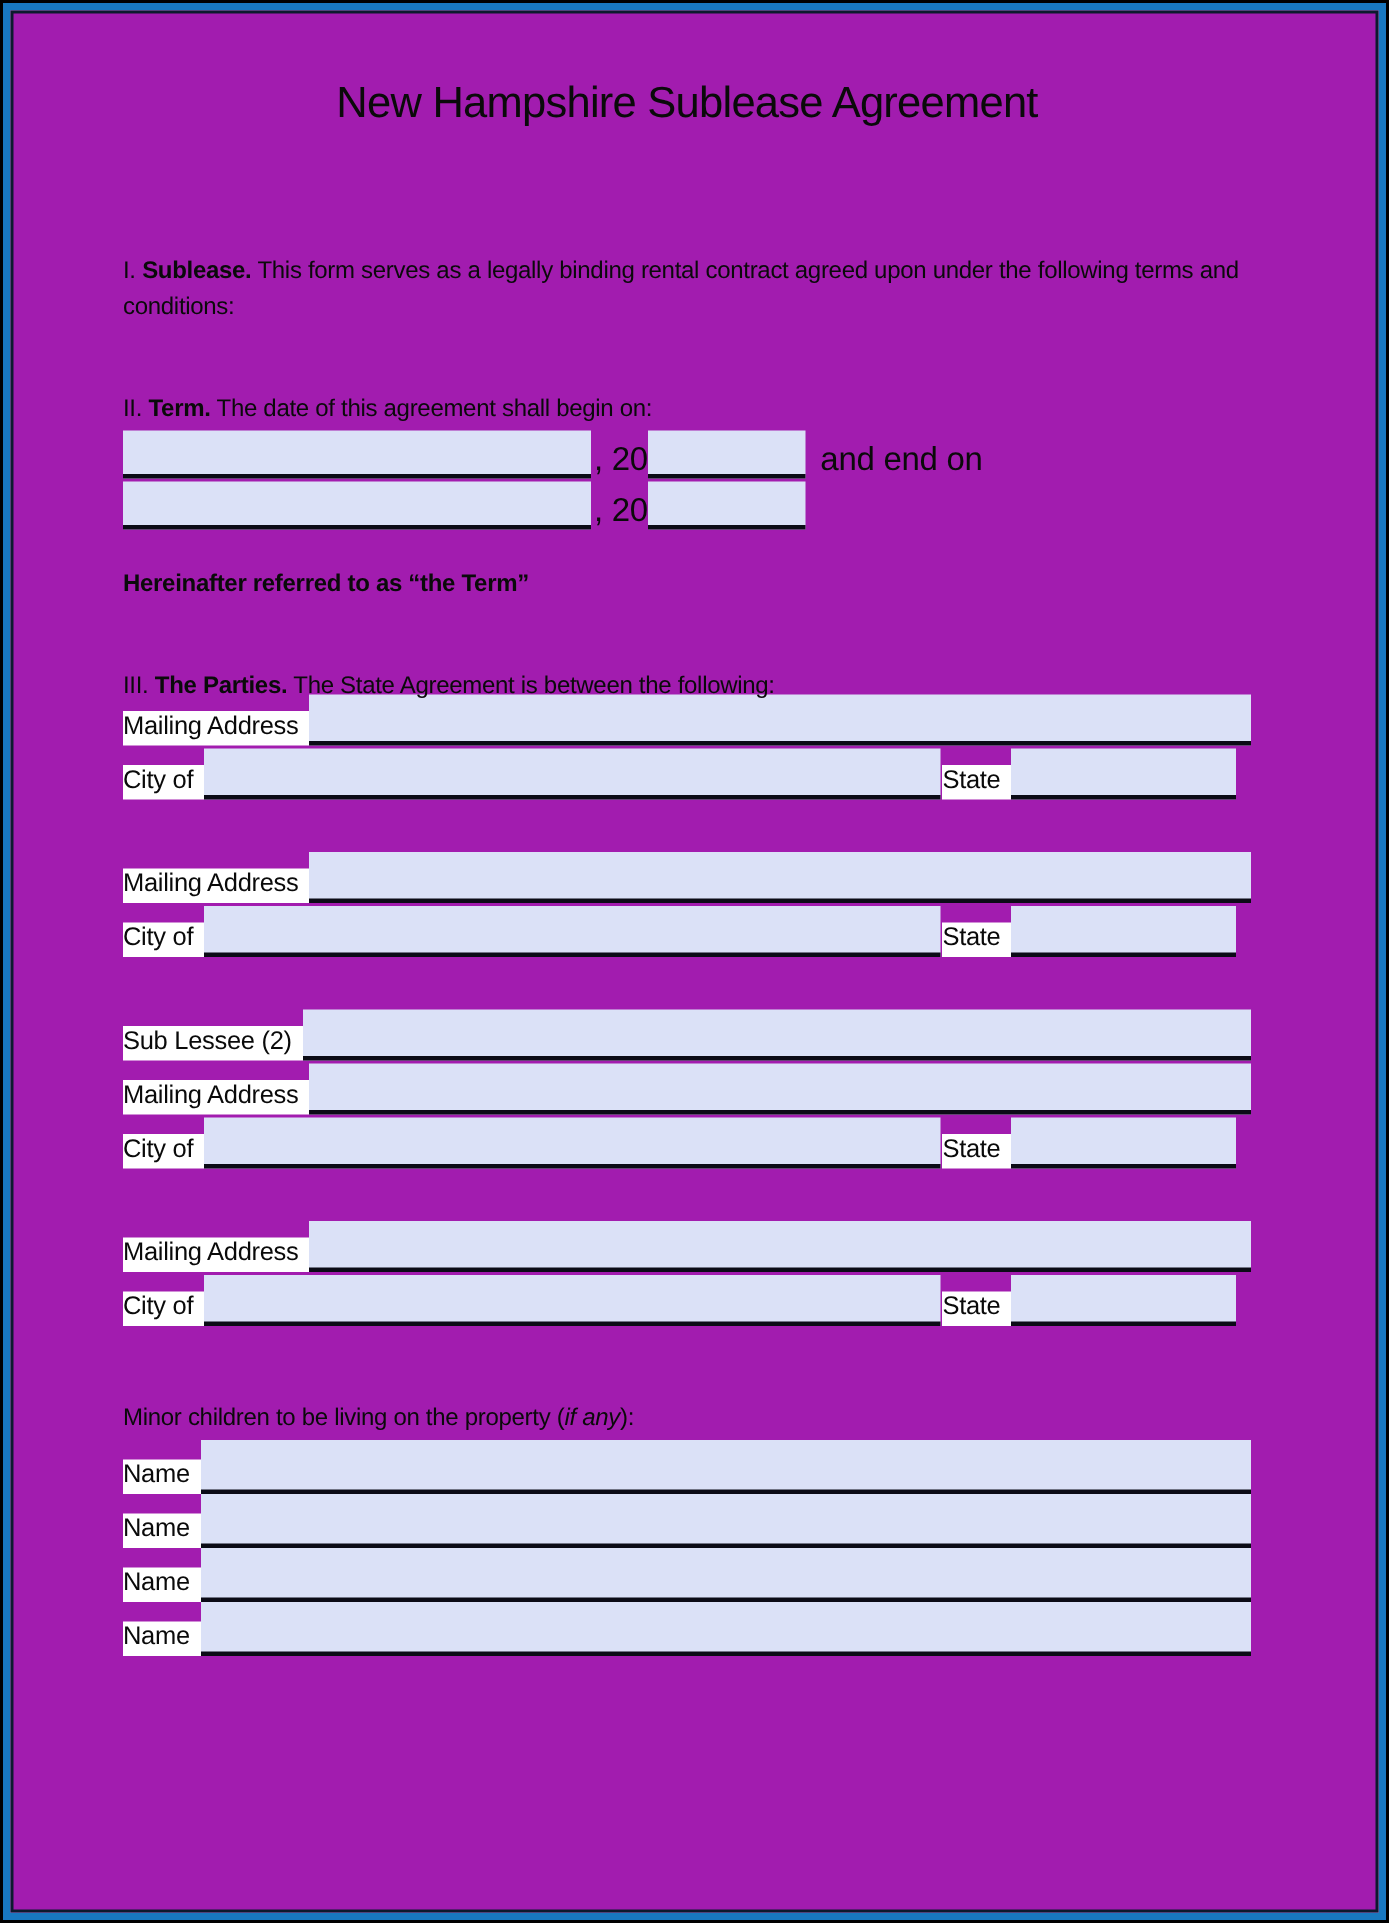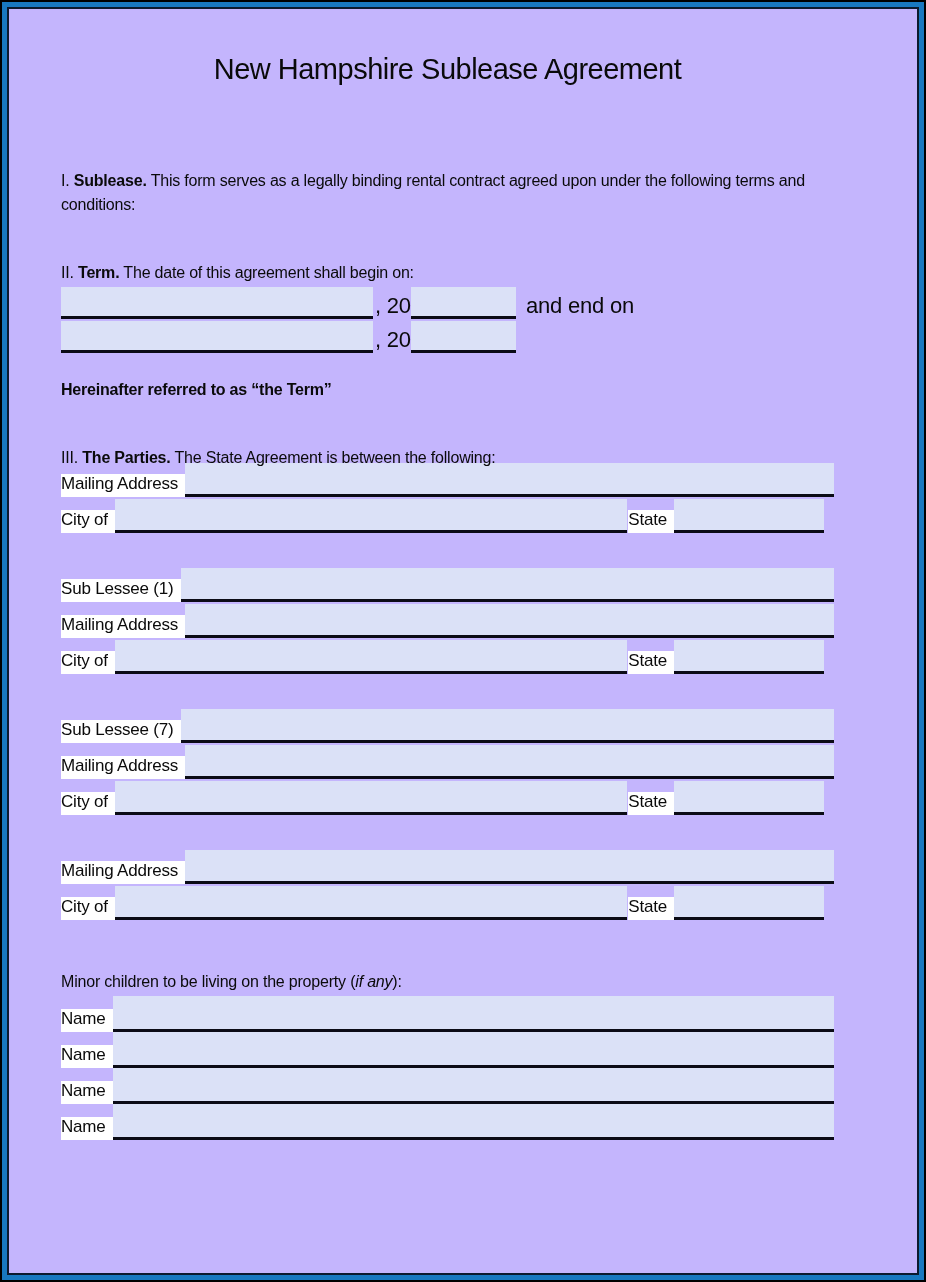--- a/index.html
+++ b/index.html
@@ -5,22 +5,22 @@
   html,body{margin:0;padding:0;background:#fff;}
   .page{
     width:926px;height:1282px;box-sizing:border-box;
     border:2px solid #000;
     font-family:"Liberation Sans","DejaVu Sans",sans-serif;
     color:#0a0a0a;
   }
   .page-blue{width:100%;height:100%;box-sizing:border-box;border:5px solid #1878c0;}
   .page-inner{
     width:100%;height:100%;box-sizing:border-box;border:2px solid #0c1a2e;
-    background:#c4b5fd;overflow:hidden;
-    padding:0 83px 0 52px;
+    background:#a21caf;overflow:hidden;
+    padding:0 83px 0 73px;
   }
   .title{
     margin:42px 0 0 0;text-align:center;
     font-size:29px;font-weight:400;letter-spacing:-0.5px;line-height:36px;color:#0a0a0a;
   }
   .para{font-size:16px;line-height:24px;letter-spacing:-0.2px;margin:0;position:relative;z-index:2;}
   .b{font-weight:700;}
   .s1{margin-top:82px;}
   .s2{margin-top:44px;}
   .s3{margin-top:44px;}
@@ -93,38 +93,34 @@
       <div class="frow">
         <span class="lbl">City of</span>
         <div class="field grow"></div>
         <span class="lbl state">State</span>
         <div class="field statef"></div>
       </div>
     </div>
 
     <div class="party-block">
       <div class="frow">
-        <span class="lbl">Sub Lessee (1)</span>
-        <div class="field grow"></div>
-      </div>
-      <div class="frow">
         <span class="lbl">Mailing Address</span>
         <div class="field grow"></div>
       </div>
       <div class="frow">
         <span class="lbl">City of</span>
         <div class="field grow"></div>
         <span class="lbl state">State</span>
         <div class="field statef"></div>
       </div>
     </div>
 
     <div class="party-block">
       <div class="frow">
-        <span class="lbl">Sub Lessee (7)</span>
+        <span class="lbl">Sub Lessee (2)</span>
         <div class="field grow"></div>
       </div>
       <div class="frow">
         <span class="lbl">Mailing Address</span>
         <div class="field grow"></div>
       </div>
       <div class="frow">
         <span class="lbl">City of</span>
         <div class="field grow"></div>
         <span class="lbl state">State</span>

